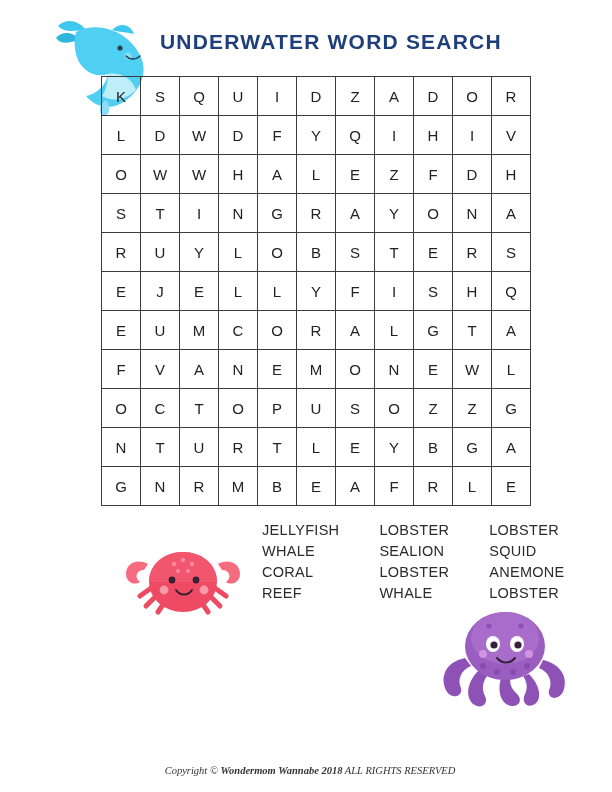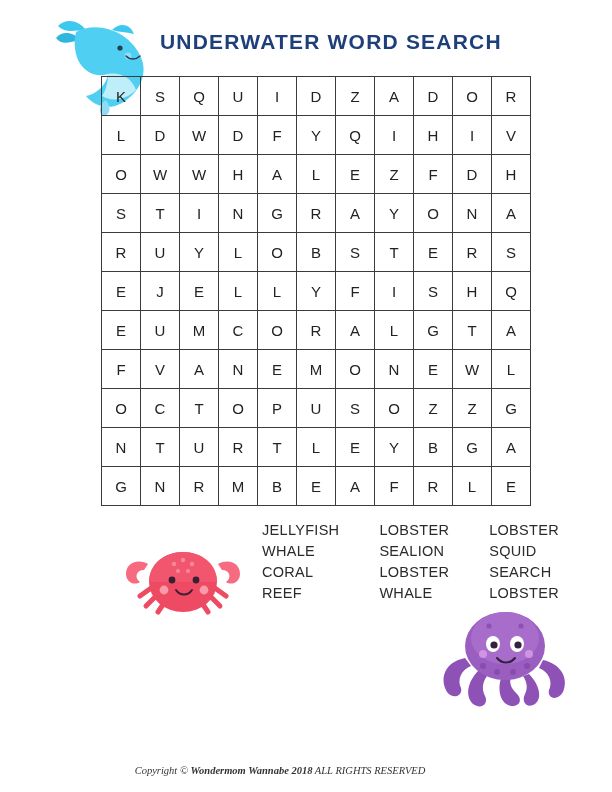--- a/index.html
+++ b/index.html
@@ -106,20 +106,21 @@
   .footer {
     position: absolute;
     left: 0;
     top: 765px;
     width: 560px;
     text-align: center;
     font-size: 10.5px;
     color: #333;
     font-family: "Liberation Serif", serif;
     font-style: italic;
+    padding-left: 30px;
   }
   .footer .bold {
     font-weight: bold;
     font-style: italic;
   }
 </style>
 </head>
 <body>
 
 <div class="page">
@@ -343,21 +344,21 @@
     </div>
     <div class="wordcol">
       <div>LOBSTER</div>
       <div>SEALION</div>
       <div>LOBSTER</div>
       <div>WHALE</div>
     </div>
     <div class="wordcol">
       <div>LOBSTER</div>
       <div>SQUID</div>
-      <div>SEARCH</div>
+      <div>ANEMONE</div>
       <div>LOBSTER</div>
     </div>
   </div>
 
   <div class="octopus">
     <svg viewBox="0 0 140 110" width="140" height="110" xmlns="http://www.w3.org/2000/svg">
 
       <g fill="#8e52b6">
         <path d="M30 58 C10 62 4 78 12 92 C18 100 28 96 26 88 C22 80 26 70 36 66 Z"></path>
         <path d="M44 70 C32 82 30 96 38 104 C46 110 54 104 50 96 C46 88 48 80 54 74 Z"></path>

